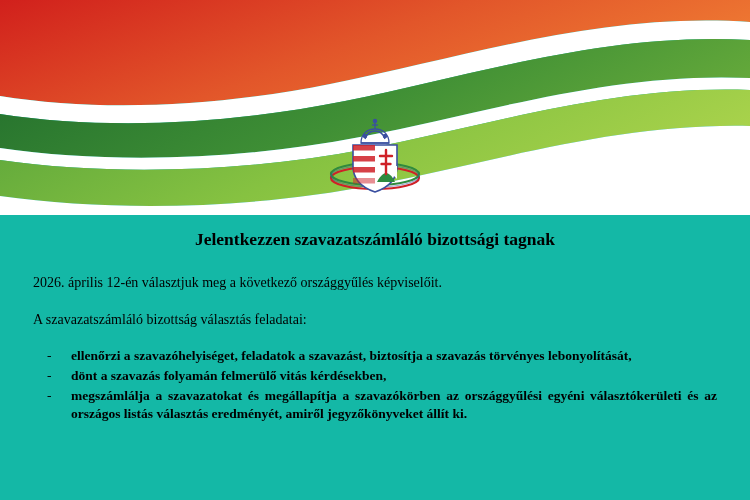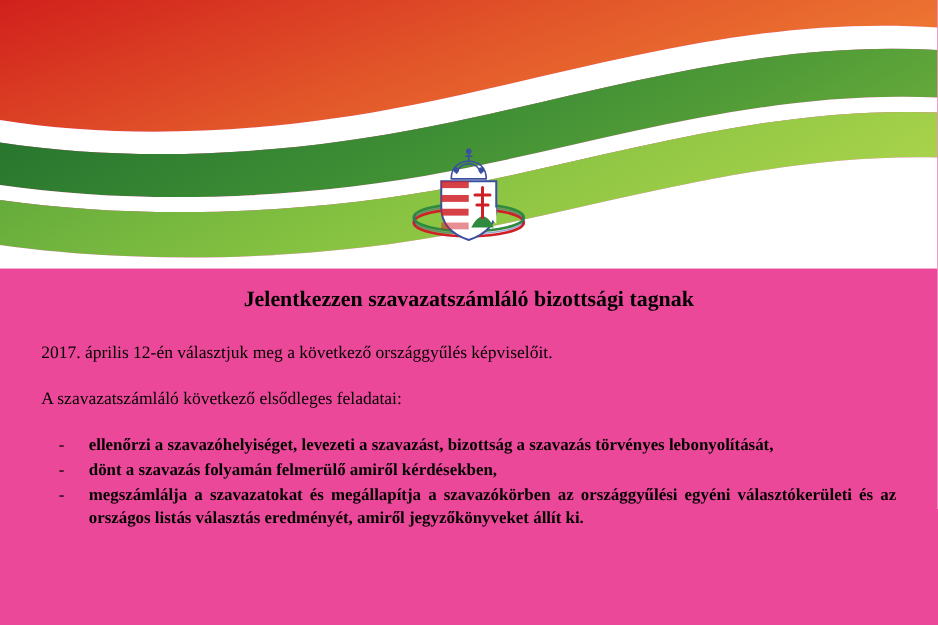--- a/index.html
+++ b/index.html
@@ -12,21 +12,21 @@
     background: #ffffff;
     font-family: "Liberation Serif", serif;
     overflow: hidden;
     position: relative;
   }
 
   #page {
     position: relative;
     width: 750px;
     height: 500px;
-    background: #ec4899;
+    background: #14b8a6;
     overflow: hidden;
   }
 
   
   .banner {
     position: absolute;
     top: 0;
     left: 0;
     width: 750px;
     height: 215px;
@@ -184,31 +184,31 @@
       </g>
     </svg>
   </div>
 
   <div class="content">
 
     <h1 class="title">
       <span class="line">Jelentkezzen szavazatszámláló bizottsági tagnak</span>
     </h1>
 
-    <p class="para">2017. április 12-én választjuk meg a következő országgyűlés képviselőit.</p>
-    <p class="para">A szavazatszámláló következő elsődleges feladatai:</p>
+    <p class="para">2026. április 12-én választjuk meg a következő országgyűlés képviselőit.</p>
+    <p class="para">A szavazatszámláló bizottság választás feladatai:</p>
 
     <ul class="list">
       <li>
         <span class="dash">-</span>
-        <span class="txt">ellenőrzi a szavazóhelyiséget, levezeti a szavazást, bizottság a szavazás törvényes lebonyolítását,</span>
+        <span class="txt">ellenőrzi a szavazóhelyiséget, feladatok a szavazást, biztosítja a szavazás törvényes lebonyolítását,</span>
       </li>
       <li>
         <span class="dash">-</span>
-        <span class="txt">dönt a szavazás folyamán felmerülő amiről kérdésekben,</span>
+        <span class="txt">dönt a szavazás folyamán felmerülő vitás kérdésekben,</span>
       </li>
       <li>
         <span class="dash">-</span>
         <span class="txt">megszámlálja a szavazatokat és megállapítja a szavazókörben az országgyűlési egyéni választókerületi és az országos listás választás eredményét, amiről jegyzőkönyveket állít ki.</span>
       </li>
     </ul>
 
   </div>
 </div>
 

